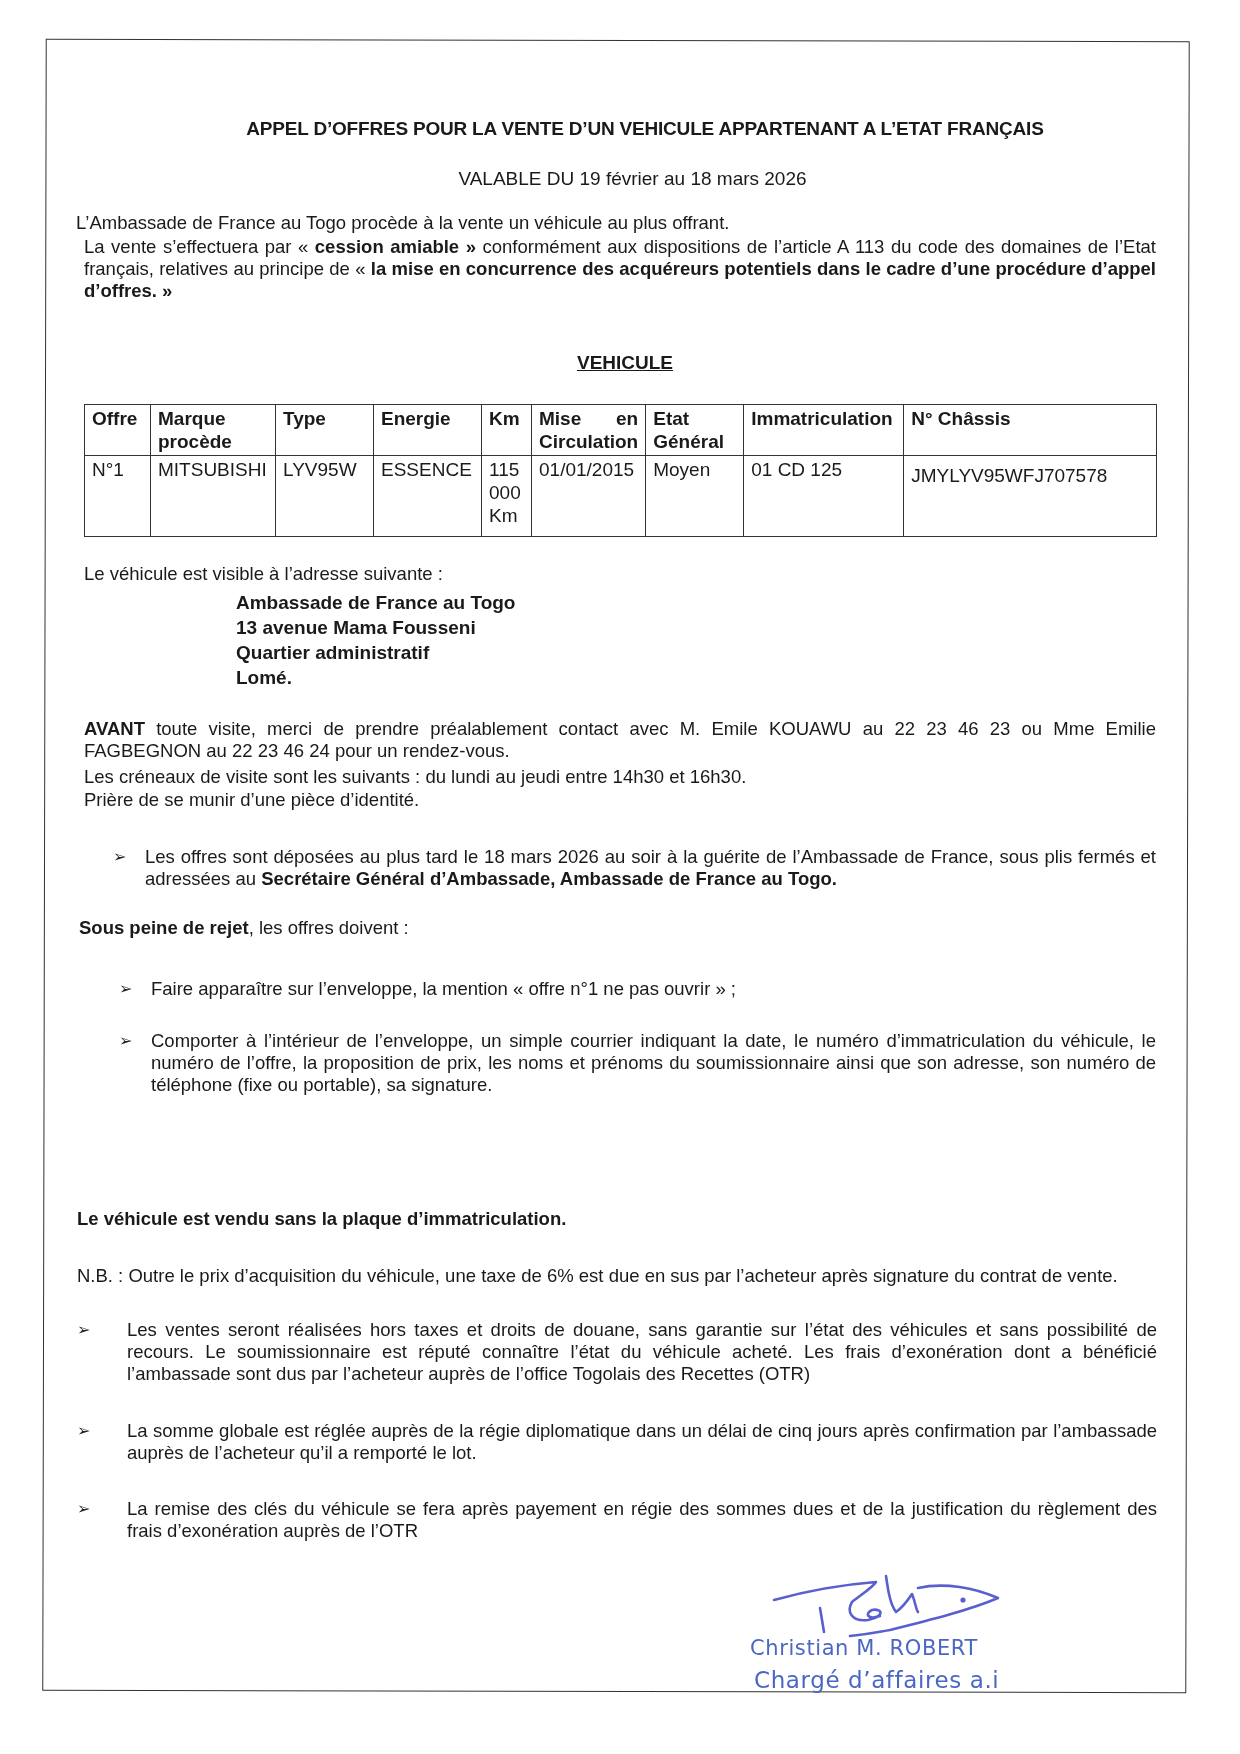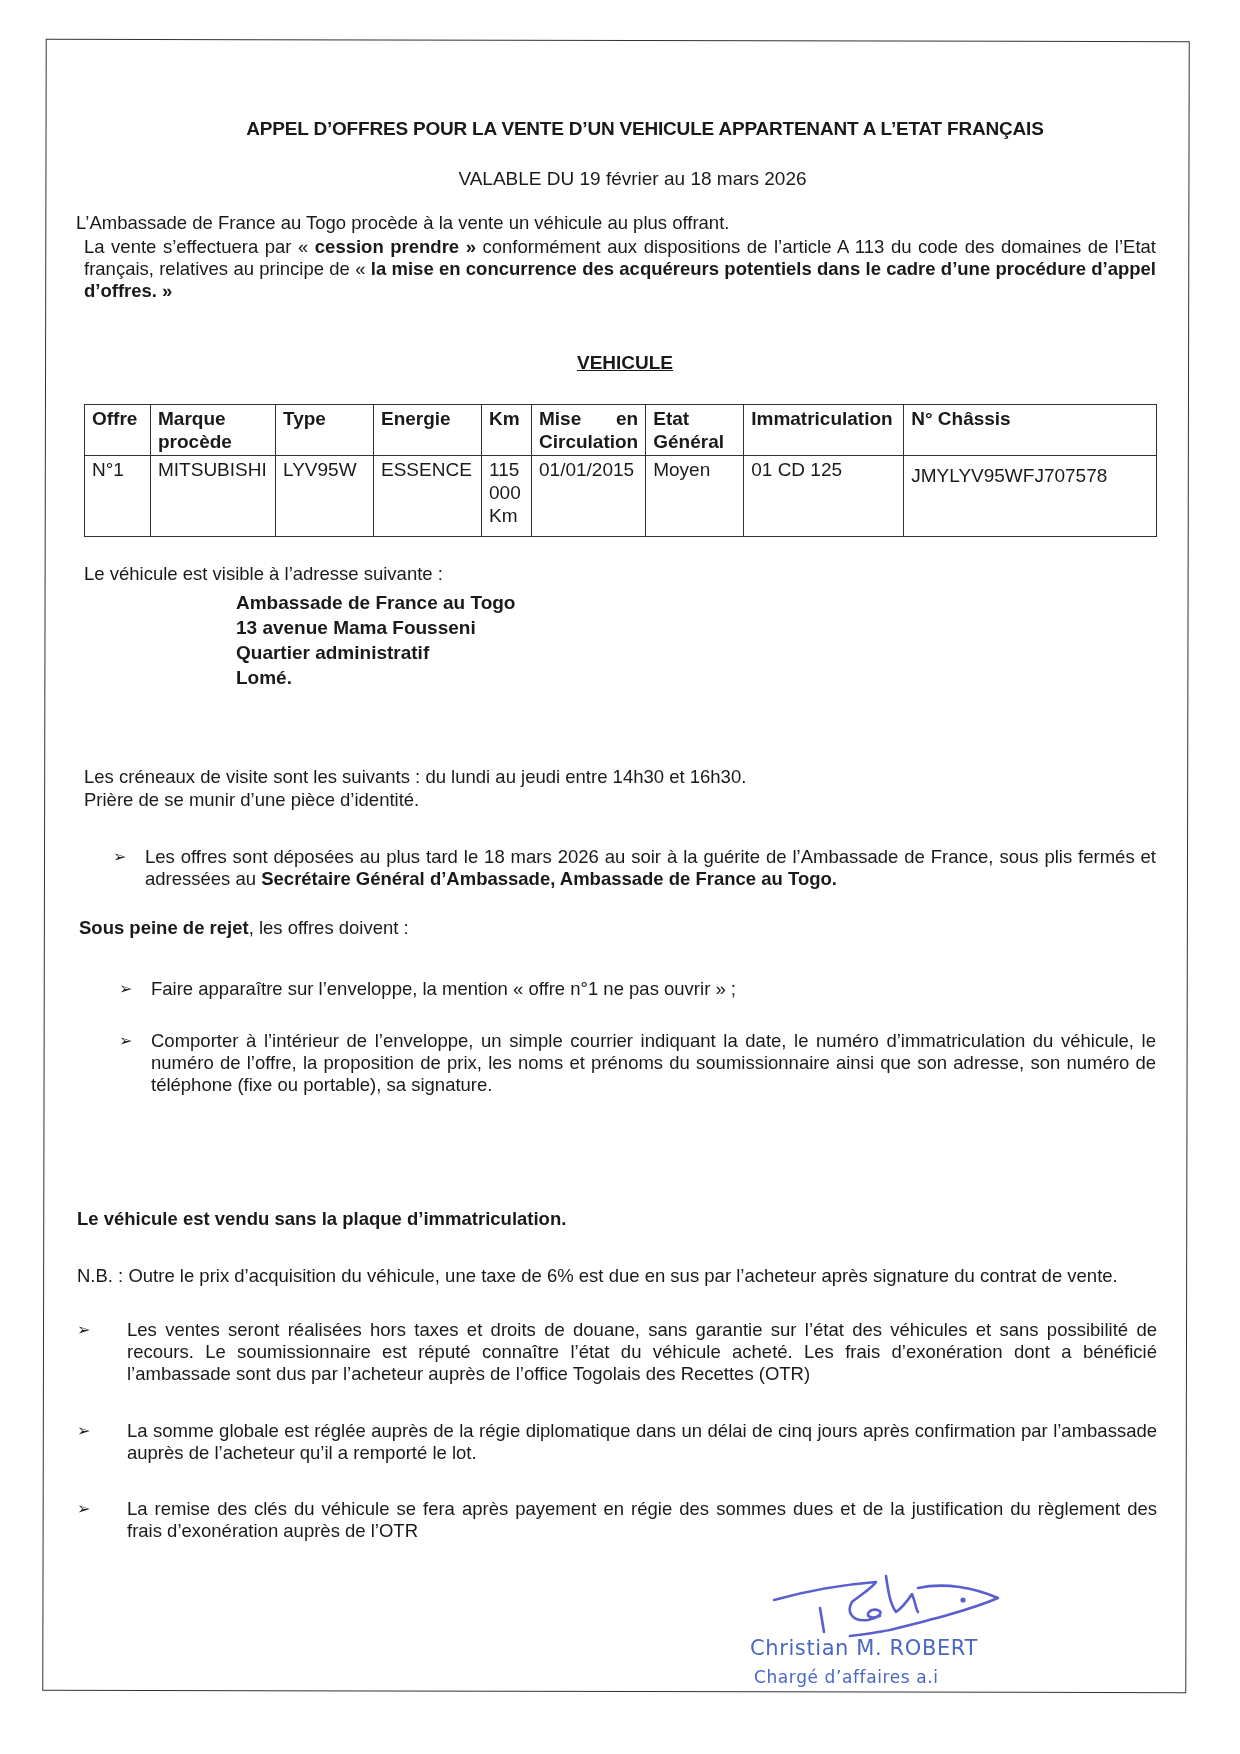--- a/index.html
+++ b/index.html
@@ -38,35 +38,35 @@
   }
   table.veh th { font-weight: bold; height: 46px; }
   table.veh td { height: 70px; }
   .addr { left: 236px; top: 590px; font-weight: bold; font-size: 19px; line-height: 25px; }
   .bullet-row { display: flex; }
   .arrow {
     width: 18px; flex: none; font-size: 16px; line-height: 22px; color: #222;
   }
   .sig-wrap { left: 740px; top: 1560px; width: 300px; height: 70px; }
   .sig-name { left: 750px; top: 1636px; color: #4a67c4; font-family: "DejaVu Sans", sans-serif; font-size: 21px; letter-spacing: 0.6px; }
-  .sig-role { left: 754px; top: 1667px; color: #4a67c4; font-family: "DejaVu Sans", sans-serif; font-size: 17px; letter-spacing: 0.6px; }
+  .sig-role { left: 754px; top: 1667px; color: #4a67c4; font-family: "DejaVu Sans", sans-serif; font-size: 23px; letter-spacing: 0.6px; }
 </style>
 </head>
 <body>
 
 <div class="frame"></div>
 
 <div class="content">
 
   <div class="abs title">APPEL D’OFFRES POUR LA VENTE D’UN VEHICULE APPARTENANT A L’ETAT FRANÇAIS</div>
   <div class="abs validity">VALABLE DU 19 février au 18 mars 2026</div>
 
   <div class="abs p" style="left:76px; top:212px; width:1072px;">L’Ambassade de France au Togo procède à la vente un véhicule au plus offrant.</div>
   <div class="abs p justify" style="left:84px; top:236px; width:1072px;">
-    <span>La vente s’effectuera par « </span><b>cession prendre »</b><span> conformément aux dispositions de l’article A 113 du code des domaines de l’Etat français, relatives au principe de « </span><b>la mise en concurrence des acquéreurs potentiels dans le cadre d’une procédure d’appel d’offres.</b><b> »</b>
+    <span>La vente s’effectuera par « </span><b>cession amiable »</b><span> conformément aux dispositions de l’article A 113 du code des domaines de l’Etat français, relatives au principe de « </span><b>la mise en concurrence des acquéreurs potentiels dans le cadre d’une procédure d’appel d’offres.</b><b> »</b>
   </div>
 
   <div class="abs section-title">VEHICULE</div>
 
   <table class="veh">
     <colgroup>
       <col style="width:66px">
         <col style="width:125px">
         <col style="width:98px">
         <col style="width:108px">
@@ -105,20 +105,23 @@
   </table>
 
   <div class="abs p" style="left:84px; top:563px;">Le véhicule est visible à l’adresse suivante :</div>
   <div class="abs addr">
     <div>Ambassade de France au Togo</div>
     <div>13 avenue Mama Fousseni</div>
     <div>Quartier administratif</div>
     <div>Lomé.</div>
   </div>
 
+  <div class="abs p justify" style="left:84px; top:718px; width:1072px;">
+    <b>AVANT</b><span> toute visite, merci de prendre préalablement contact avec M. Emile KOUAWU au 22 23 46 23 ou Mme Emilie FAGBEGNON au 22 23 46 24 pour un rendez-vous.</span>
+  </div>
   <div class="abs p" style="left:84px; top:766px;">Les créneaux de visite sont les suivants : du lundi au jeudi entre 14h30 et 16h30.</div>
   <div class="abs p" style="left:84px; top:789px;">Prière de se munir d’une pièce d’identité.</div>
 
   <div class="abs p justify" style="left:131px; top:846px; width:1025px;">
     <div class="bullet-row">
       <span class="arrow" style="margin-left:-18px;">➢</span>
       <div style="margin-left:14px;"><span>Les offres sont déposées au plus tard le 18 mars 2026 au soir à la guérite de l’Ambassade de France, sous plis fermés et adressées au </span><b>Secrétaire Général d’Ambassade, Ambassade de France au Togo.</b></div>
     </div>
   </div>
 

